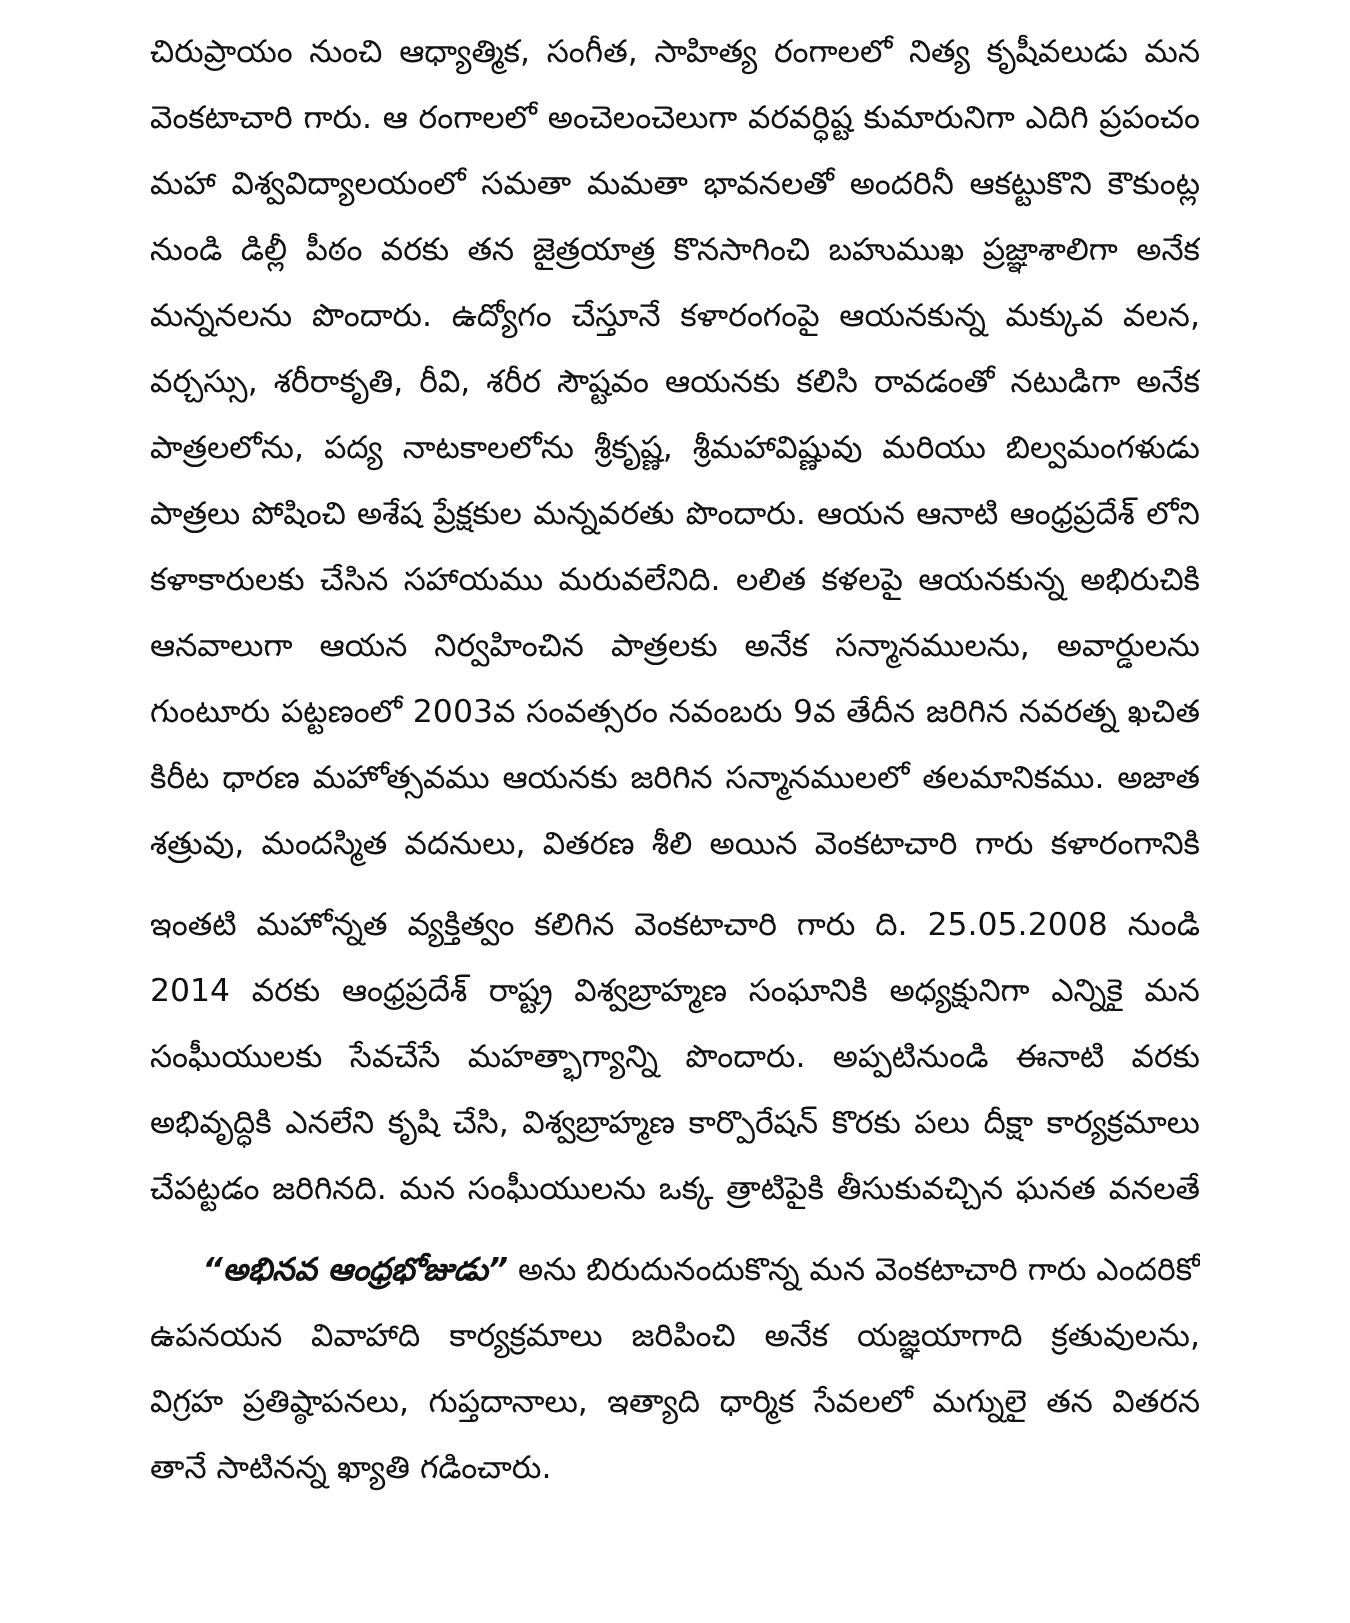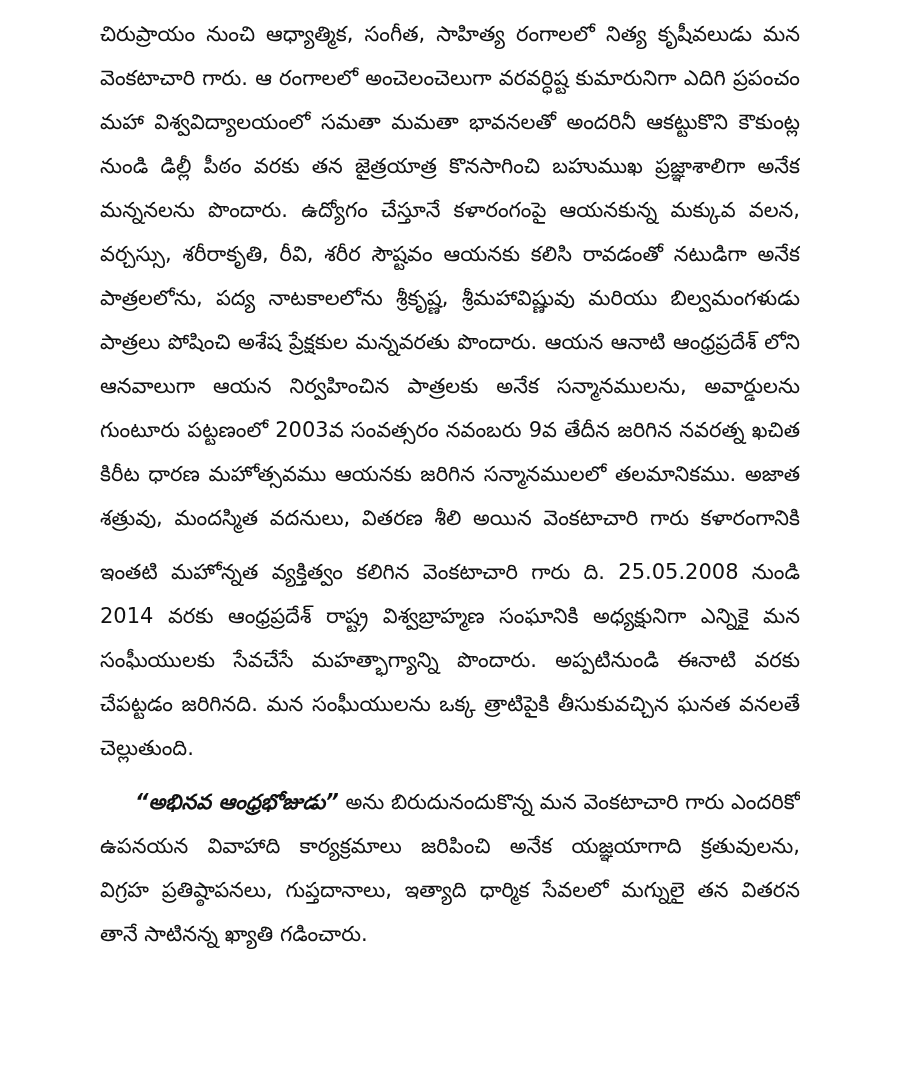--- a/index.html
+++ b/index.html
@@ -50,32 +50,33 @@
 
   <div class="paragraph">
     <div class="line">చిరుప్రాయం నుంచి ఆధ్యాత్మిక, సంగీత, సాహిత్య రంగాలలో నిత్య కృషీవలుడు మన లాలుకోట</div>
     <div class="line">వెంకటాచారి గారు. ఆ రంగాలలో అంచెలంచెలుగా వరవర్ధిష్ట కుమారునిగా ఎదిగి ప్రపంచం అనే ఈ</div>
     <div class="line">మహా విశ్వవిద్యాలయంలో సమతా మమతా భావనలతో అందరినీ ఆకట్టుకొని కౌకుంట్ల గ్రామం</div>
     <div class="line">నుండి డిల్లీ పీఠం వరకు తన జైత్రయాత్ర కొనసాగించి బహుముఖ ప్రజ్ఞాశాలిగా అనేక మహనీయుల</div>
     <div class="line">మన్ననలను పొందారు.  ఉద్యోగం చేస్తూనే కళారంగంపై ఆయనకున్న మక్కువ వలన, ఆయన</div>
     <div class="line">వర్చస్సు, శరీరాకృతి, రీవి, శరీర సౌష్టవం ఆయనకు కలిసి రావడంతో నటుడిగా అనేక పౌరాణిక</div>
     <div class="line">పాత్రలలోను, పద్య నాటకాలలోను శ్రీకృష్ణ, శ్రీమహావిష్ణువు మరియు బిల్వమంగళుడు మొదలైన</div>
     <div class="line">పాత్రలు పోషించి అశేష ప్రేక్షకుల మన్నవరతు పొందారు.  ఆయన ఆనాటి ఆంధ్రప్రదేశ్ లోని</div>
+    <div class="line">కళాకారులకు చేసిన సహాయము మరువలేనిది. లలిత కళలపై  ఆయనకున్న  అభిరుచికి</div>
     <div class="line">ఆనవాలుగా ఆయన నిర్వహించిన పాత్రలకు అనేక సన్మానములను, అవార్డులను పొందారు.</div>
     <div class="line">గుంటూరు పట్టణంలో 2003వ సంవత్సరం నవంబరు 9వ తేదీన జరిగిన నవరత్న ఖచిత రజిత</div>
     <div class="line">కిరీట ధారణ మహోత్సవము ఆయనకు జరిగిన సన్మానములలో తలమానికము.   అజాత</div>
     <div class="line">శత్రువు, మందస్మిత వదనులు, వితరణ శీలి అయిన వెంకటాచారి గారు  కళారంగానికి చేసిన</div>
   </div>
 
   <div class="paragraph">
     <div class="line">ఇంతటి మహోన్నత వ్యక్తిత్వం కలిగిన వెంకటాచారి గారు ది. 25.05.2008 నుండి నవంబరు</div>
     <div class="line">2014 వరకు ఆంధ్రప్రదేశ్ రాష్ట్ర విశ్వబ్రాహ్మణ సంఘానికి అధ్యక్షునిగా ఎన్నికై మన విశ్వబ్రాహ్మణ</div>
     <div class="line">సంఘీయులకు సేవచేసే మహత్భాగ్యాన్ని పొందారు.   అప్పటినుండి ఈనాటి వరకు సంఘీయుల</div>
+    <div class="line">అభివృద్ధికి ఎనలేని కృషి చేసి, విశ్వబ్రాహ్మణ కార్పొరేషన్ కొరకు పలు దీక్షా కార్యక్రమాలు</div>
     <div class="line">చేపట్టడం జరిగినది.  మన సంఘీయులను ఒక్క త్రాటిపైకి తీసుకువచ్చిన ఘనత వనలతే</div>
-    <div class="line last">చెల్లుతుంది.</div>
   </div>
 
   <div class="paragraph">
     <div class="line">
       <span class="bi">“అభినవ ఆంధ్రభోజుడు”</span><span> అను బిరుదునందుకొన్న మన వెంకటాచారి గారు  ఎందరికో ఉచిత</span>
     </div>
     <div class="line">ఉపనయన  వివాహాది కార్యక్రమాలు జరిపించి అనేక యజ్ఞయాగాది క్రతువులను, దేవాలయాలలో</div>
     <div class="line">విగ్రహ ప్రతిష్ఠాపనలు, గుప్తదానాలు, ఇత్యాది ధార్మిక సేవలలో మగ్నులై తన వితరన తత్వానికి</div>
     <div class="line last">తానే సాటినన్న ఖ్యాతి గడించారు.</div>
   </div>

